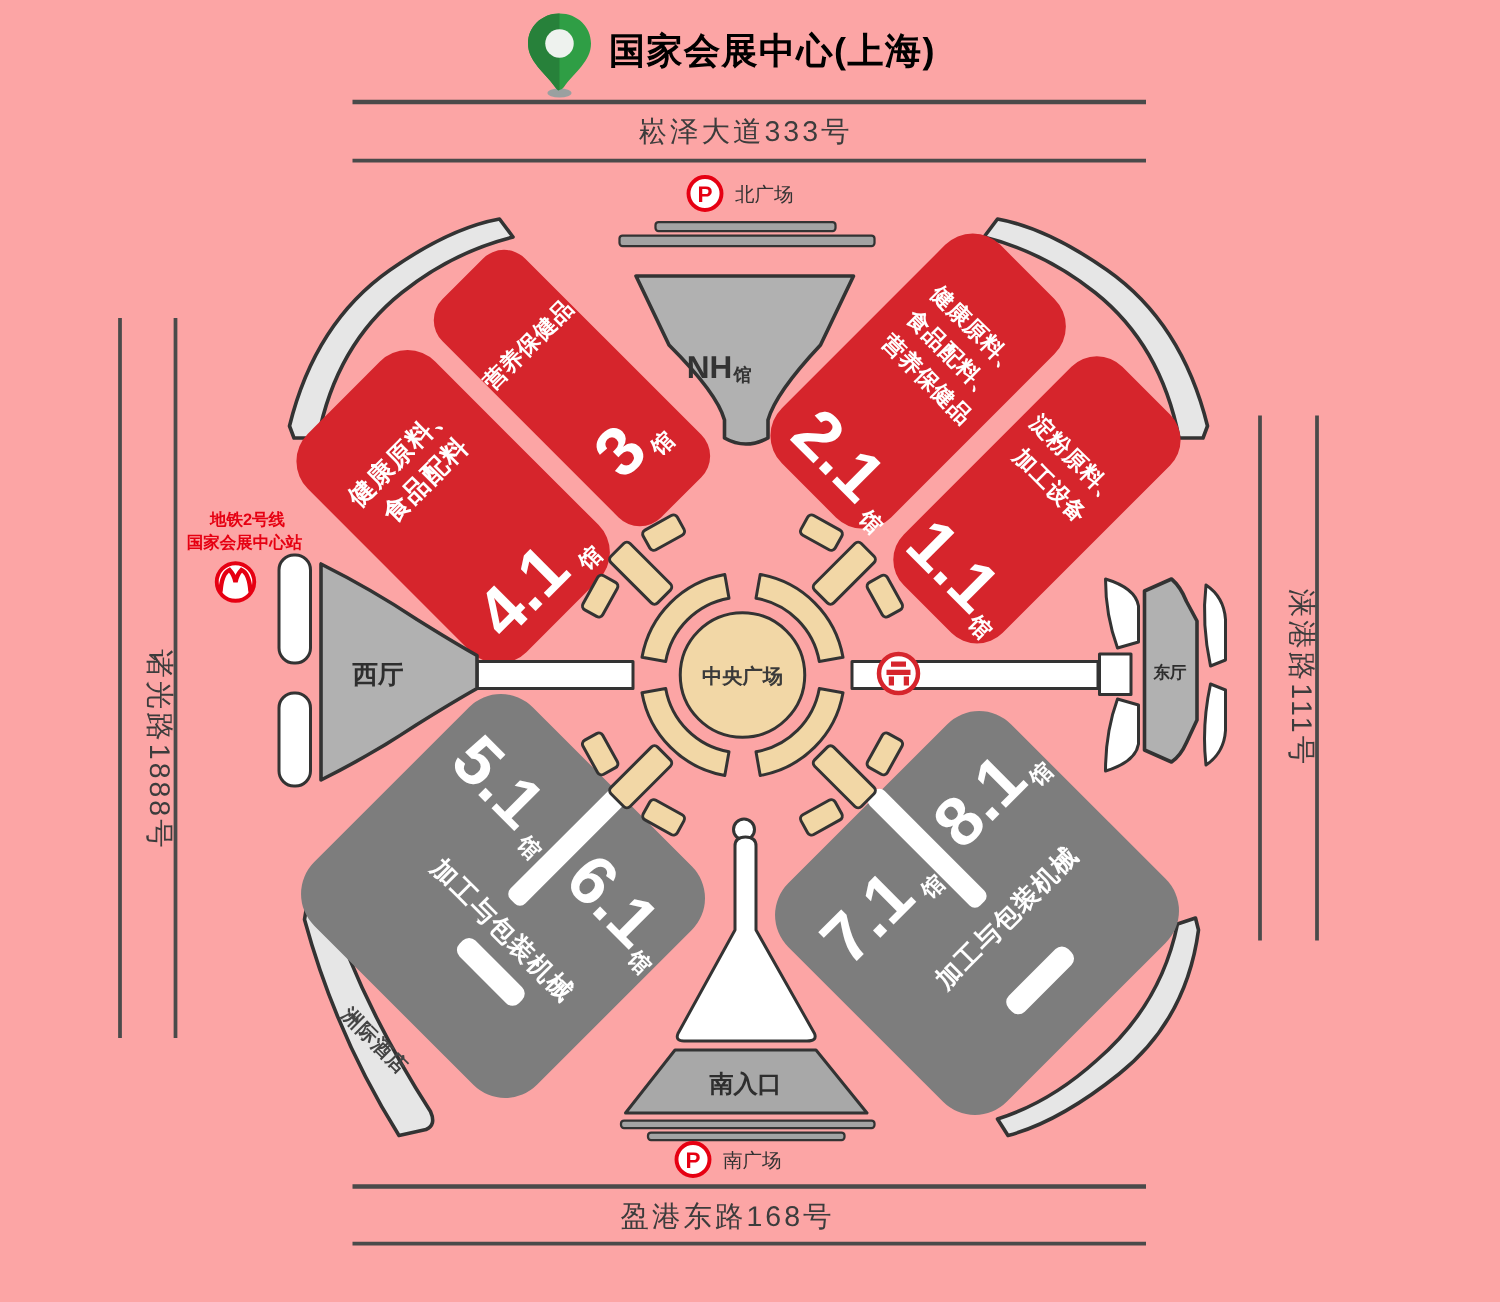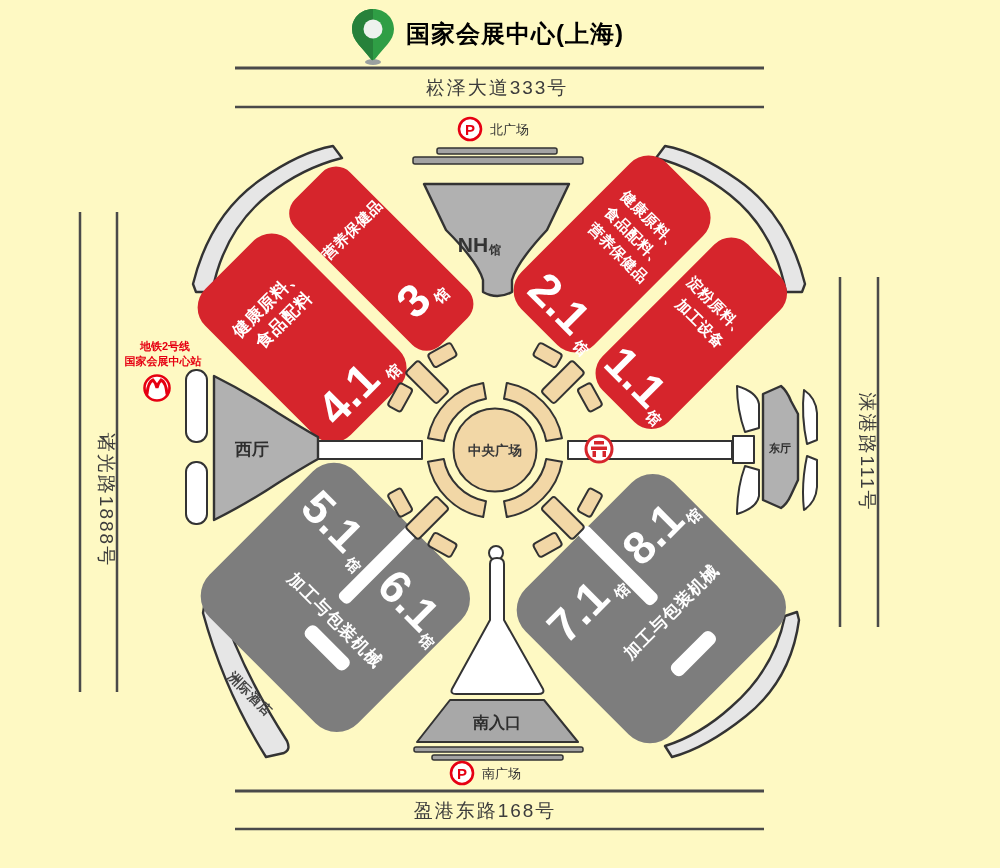--- a/index.html
+++ b/index.html
@@ -1,17 +1,17 @@
 <!DOCTYPE html>
 <html><head>
 <meta charset="utf-8">
 <style>
   html,body{margin:0;padding:0;background:#ffffff;}
   body{font-family:"Liberation Sans","DejaVu Sans",sans-serif;}
-  .stage{position:relative;width:1000px;height:868px;background:#fef9c3;overflow:hidden;}
+  .stage{position:relative;width:1000px;height:868px;background:#fca5a5;overflow:hidden;}
   svg{display:block;}
   text{font-family:"Liberation Sans","DejaVu Sans",sans-serif;}
   .road-line{stroke:#4a4a4a;}
   .road-text{font-size:19px;fill:#3c3c3c;letter-spacing:2px;}
   .hall-red{fill:#d6252c;}
   .hall-gray{fill:#7d7d7d;}
   .funnel{fill:#b1b1b1;stroke:#333;stroke-width:2.4;stroke-linejoin:round;}
   .crescent{fill:#e6e6e6;stroke:#333;stroke-width:2.4;stroke-linejoin:round;}
   .tan{fill:#f2d7a6;stroke:#333;stroke-width:2;stroke-linejoin:round;}
   .white-shape{fill:#ffffff;stroke:#333;stroke-width:2;stroke-linejoin:round;}

